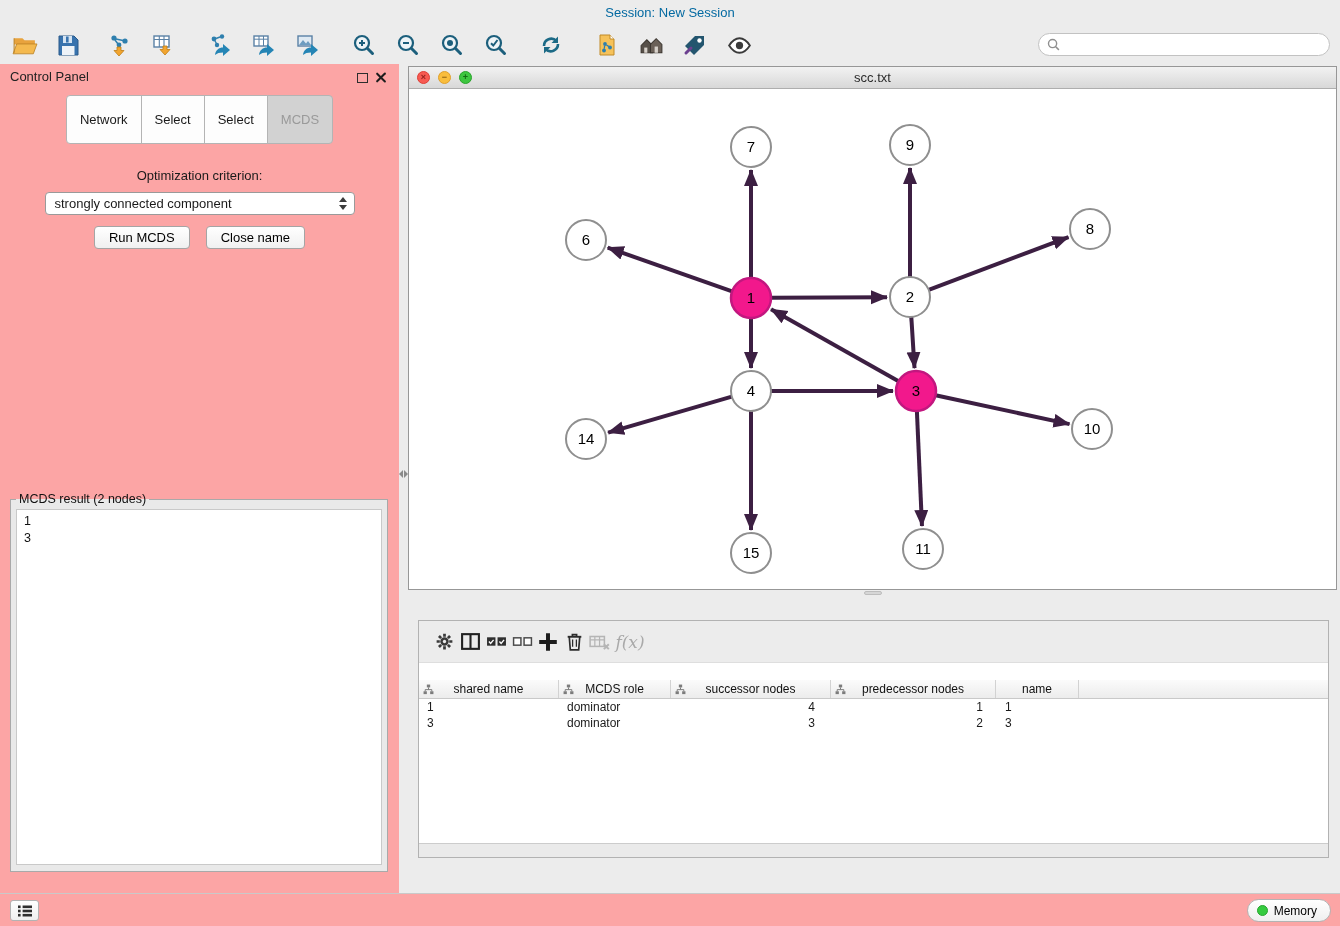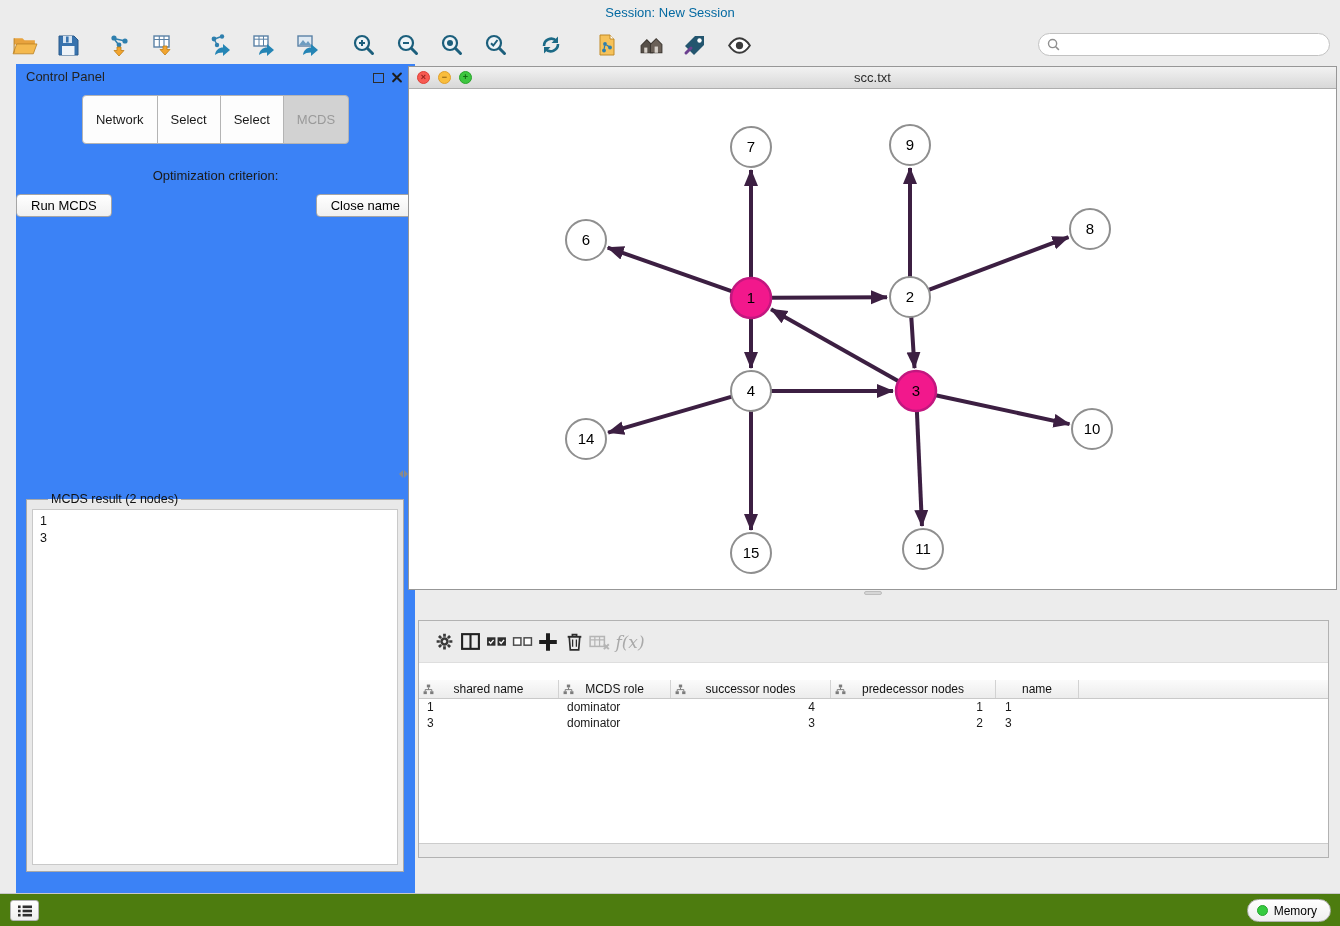--- a/index.html
+++ b/index.html
@@ -18,46 +18,46 @@
 
   
   .toolbar { position:absolute; top:26px; left:0; width:100%; height:38px; display:flex; align-items:center; padding-left:2px; }
   .tgroup { display:flex; }
   .g1{margin-right:7px;} .g2{margin-right:13px;} .g3{margin-right:12px;} .g4{margin-right:11px;} .g5{margin-right:12px;}
   .tbtn { width:44px; height:32px; border:none; background:transparent; display:flex; align-items:center; justify-content:center; padding:0; }
   .search-field { position:absolute; right:10px; top:7px; width:292px; height:23px; background:#fff; border:1px solid #c2c2c2; border-radius:12px; display:flex; align-items:center; padding-left:8px; }
   .search-field input { border:none; outline:none; flex:1; height:19px; font-size:12px; background:transparent; margin-left:5px; font-family:inherit; }
 
   
-  .control-panel { position:absolute; left:16px; top:64px; width:399px; height:829px; background:#3b82f6; }
+  .control-panel { position:absolute; left:0; top:64px; width:399px; height:829px; background:#fca5a5; }
   .panel-header { height:26px; position:relative; padding-left:10px; line-height:26px; color:#222; }
   .panel-float { position:absolute; right:31px; top:9px; width:11px; height:10px; border:1.5px solid #2d2d2d; background:transparent; }
   .panel-close { position:absolute; right:12px; top:7px; width:12px; height:12px; }
   .panel-close:before, .panel-close:after { content:""; position:absolute; left:5px; top:0; width:2.2px; height:13px; background:#1d1d1d; border-radius:1px; }
   .panel-close:before { transform:rotate(45deg); }
   .panel-close:after { transform:rotate(-45deg); }
 
   .cp-tabs { display:flex; justify-content:center; margin-top:5px; }
   .tab { padding:16px 13px; background:#fdfdfd; border:1px solid #b4b4b4; margin-left:-1px; font-size:13px; }
   .tab:first-child { border-radius:4px 0 0 4px; margin-left:0; }
   .tab:last-child { border-radius:0 4px 4px 0; }
   .tab.active { background:#d2d2d2; color:#9a9a9a; }
 
   .cp-opt-label { text-align:center; margin-top:24px; }
   .cp-select { position:relative; margin:9px auto 0; width:310px; height:23px; background:#fff; border:1px solid #9a9a9a; border-radius:4px; line-height:21px; padding-left:9px; font-size:13px; }
   .updown { position:absolute; right:7px; top:4px; display:flex; flex-direction:column; gap:2.5px; }
   .updown i { display:block; width:0; height:0; border-left:4px solid transparent; border-right:4px solid transparent; }
   .updown .up { border-bottom:5px solid #3c3c3c; }
   .updown .down { border-top:5px solid #3c3c3c; }
 
-  .cp-buttons { display:flex; justify-content:space-between; gap:16px; margin-top:11px; }
+  .cp-buttons { display:flex; justify-content:center; gap:16px; margin-top:11px; }
   .btn { height:23px; padding:0 14px; background:linear-gradient(#ffffff,#f0f0f0); border:1px solid #a5a5a5; border-radius:4px; font-size:13px; font-family:inherit; }
 
   .cp-fieldset { position:absolute; left:10px; top:428px; width:378px; height:380px; border:1px solid #a9a9a9; background:#e9e9e9; }
-  .cp-fieldset legend { font-size:12.5px; margin-left:21px; padding:0 3px; color:#111; }
+  .cp-fieldset legend { font-size:12.5px; margin-left:5px; padding:0 3px; color:#111; }
   .result-box { position:absolute; left:5px; right:5px; top:3px; bottom:6px; background:#fff; border:1px solid #c9c9c9; padding:3px 7px; font-size:12.5px; line-height:16.5px; white-space:pre-line; color:#111; }
 
   
   .v-splitter { position:absolute; left:399px; top:64px; width:9px; height:829px; }
   .v-splitter .grab { position:absolute; top:402px; left:0; width:9px; height:16px; display:flex; align-items:center; justify-content:center; gap:1px; }
   .v-splitter .grab i { display:block; width:0; height:0; }
   .v-splitter .tri-l { border-top:4px solid transparent; border-bottom:4px solid transparent; border-right:4px solid #8a8a8a; }
   .v-splitter .tri-r { border-top:4px solid transparent; border-bottom:4px solid transparent; border-left:4px solid #8a8a8a; }
   .h-splitter { position:absolute; left:408px; top:590px; width:929px; height:6px; }
   .h-splitter .grab { position:absolute; left:456px; top:1px; width:18px; height:4px; background:#d6d6d6; border:1px solid #bdbdbd; border-radius:2px; }
@@ -92,21 +92,21 @@
   .td.c2{ text-align:right; padding-right:16px; } .td.c3{ text-align:right; padding-right:13px; }
   .td.c4{ padding-left:9px; }
   .tp-hscroll { position:absolute; left:0; right:0; bottom:0; height:14px; background:#eaeaea; border-top:1px solid #cccccc; }
   .tp-tabs { position:absolute; bottom:3px; left:0; right:0; display:flex; justify-content:center; }
   .tp-tab { padding:3px 12px; font-size:13px; font-weight:bold; background:#fdfdfd; border:1px solid #b4b4b4; margin-left:-1px; color:#111; }
   .tp-tab:first-child { border-radius:4px 0 0 4px; margin-left:0; }
   .tp-tab:last-child { border-radius:0 4px 4px 0; }
   .tp-tab.active { background:#dcdcdc; color:#a0a0a0; }
 
   
-  .statusbar { position:absolute; left:0; bottom:0; width:100%; height:33px; border-top:1px solid #c9c9c9; background:#4d7c0f; }
+  .statusbar { position:absolute; left:0; bottom:0; width:100%; height:33px; border-top:1px solid #c9c9c9; background:#fca5a5; }
   .sb-list-btn { position:absolute; left:10px; top:6px; width:29px; height:21px; border:1px solid #b3b3b3; border-radius:3px; background:linear-gradient(#ffffff,#efefef); display:flex; align-items:center; justify-content:center; padding:0; }
   .sb-memory { position:absolute; right:9px; top:5px; height:23px; border:1px solid #b3b3b3; border-radius:12px; background:linear-gradient(#ffffff,#efefef); display:flex; align-items:center; gap:6px; padding:0 13px 0 9px; font-size:12px; }
   .mem-dot { width:11px; height:11px; border-radius:50%; background:#35cb3f; border:1px solid #27a52f; }
 </style>
 </head>
 <body>
 
 <div class="titlebar">
   <span>Session: New Session</span>
 </div>
@@ -266,20 +266,27 @@
     <span class="panel-float"></span>
     <span class="panel-close"></span>
   </div>
   <div class="cp-tabs">
     <span class="tab">Network</span>
     <span class="tab">Select</span>
     <span class="tab">Select</span>
     <span class="tab active">MCDS</span>
   </div>
   <div class="cp-opt-label">Optimization criterion:</div>
+  <div class="cp-select">
+    <span>strongly connected component</span>
+    <span class="updown">
+        <i class="up"></i>
+        <i class="down"></i>
+      </span>
+  </div>
   <div class="cp-buttons">
     <button class="btn">Run MCDS</button>
     <button class="btn">Close name</button>
   </div>
   <fieldset class="cp-fieldset">
     <legend>MCDS result (2 nodes)</legend>
     <div class="result-box">1
 3</div>
   </fieldset>
 </div>

